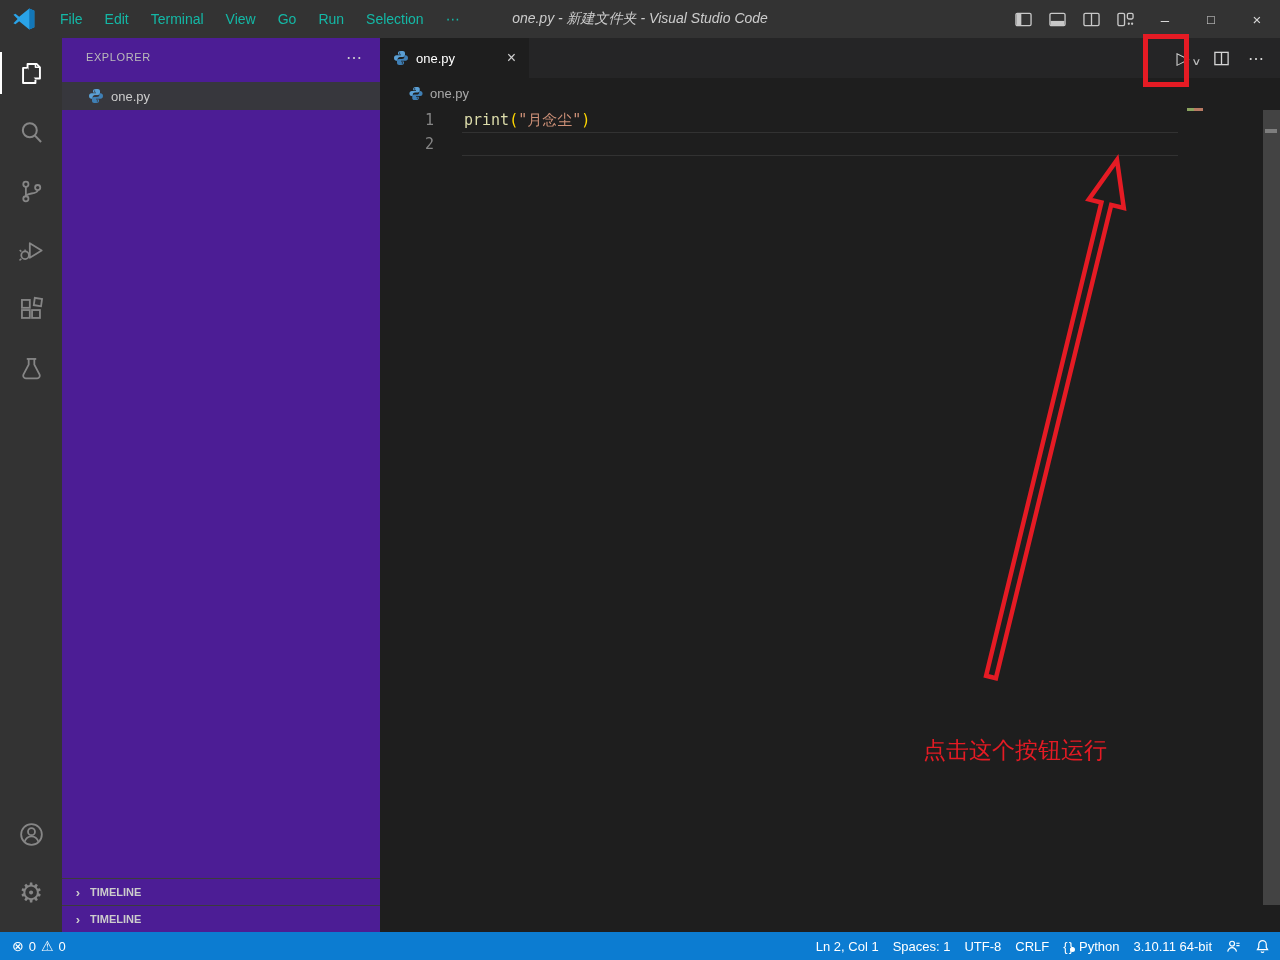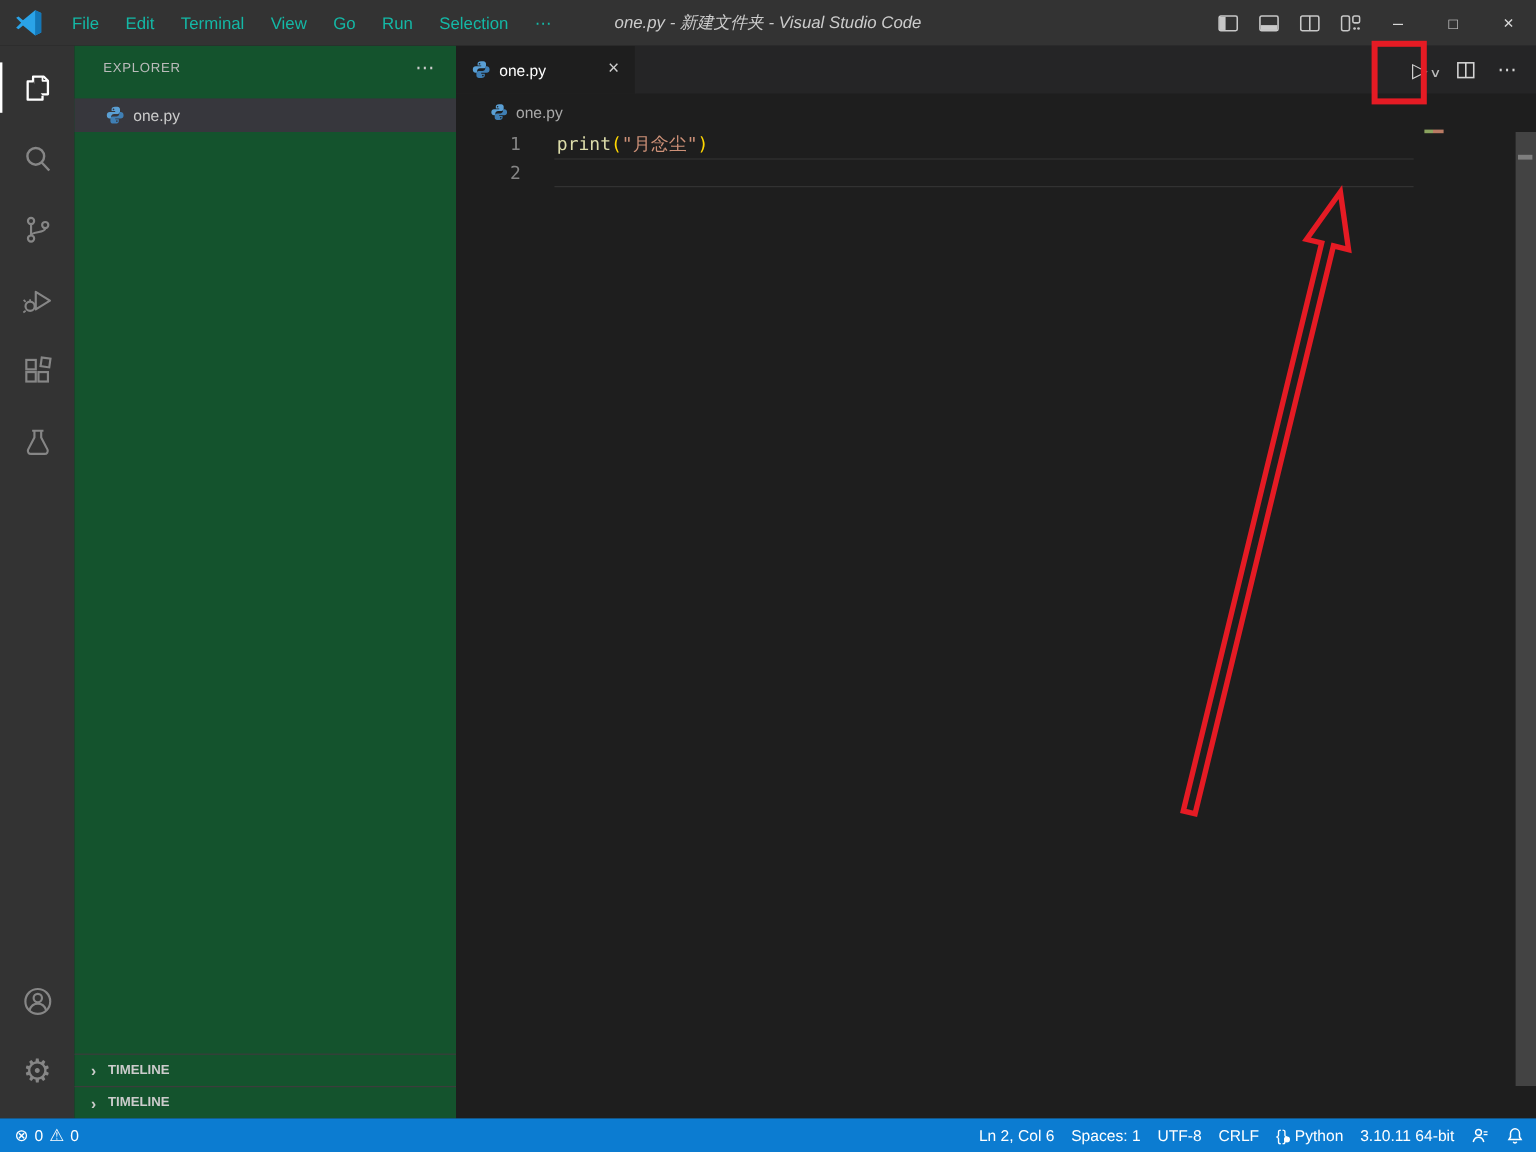--- a/index.html
+++ b/index.html
@@ -24,21 +24,21 @@
   
   .activitybar { width:62px; background:#333333; display:flex; flex-direction:column; align-items:stretch; flex:0 0 62px; }
   .ab-icon { height:50px; margin-bottom:9px; display:flex; align-items:center; justify-content:center; color:#868686; position:relative; }
   .ab-icon svg { width:27px; height:27px; }
   .ab-icon.active { color:#ffffff; }
   .ab-icon.active::before { content:""; position:absolute; left:0; top:4px; bottom:4px; width:2px; background:#ffffff; }
   .ab-spacer { flex:1; }
   .ab-gear { font-size:27px; line-height:1; }
 
   
-  .sidebar { width:318px; background:#14532d; flex:0 0 318px; display:flex; flex-direction:column; color:#cccccc; }
+  .sidebar { width:318px; background:#4c1d95; flex:0 0 318px; display:flex; flex-direction:column; color:#cccccc; }
   .sb-header { height:38px; display:flex; align-items:center; padding:0 14px 0 24px; }
   .sb-title { font-size:11px; letter-spacing:0.6px; color:#bbbbbb; }
   .sb-more { margin-left:auto; font-size:16px; color:#cccccc; padding:0 4px; }
   .tree { flex:0 0 auto; }
   .tree-row { height:28px; display:flex; align-items:center; font-size:13px; cursor:default; }
   .tree-row.folder { padding-left:8px; font-weight:bold; }
   .tree-row.file { padding-left:26px; }
   .tree-row.selected { background:#37373d; }
   .chev { display:inline-block; width:16px; color:#cccccc; font-size:13px; text-align:center; transform:scaleY(1); }
   .chev.down { transform:rotate(90deg); }
@@ -280,21 +280,21 @@
     <div class="st-left">
       <div class="st-item" style="padding-left:0;">
         <span class="st-ico">⊗</span>
         <span>0</span>
         <span class="st-ico">⚠</span>
         <span>0</span>
       </div>
     </div>
     <div class="st-right">
       <div class="st-item">
-          <span>Ln 2, Col 6</span>
+          <span>Ln 2, Col 1</span>
         </div>
       <div class="st-item">
           <span>Spaces: 1</span>
         </div>
       <div class="st-item">
           <span>UTF-8</span>
         </div>
       <div class="st-item">
           <span>CRLF</span>
         </div>
@@ -318,14 +318,15 @@
           <path d="M6.5 13.3 a1.6 1.6 0 0 0 3 0"></path>
         </svg>
       </div>
     </div>
   </div>
 
   <div class="anno-rect"></div>
   <svg class="anno-svg" width="1280" height="960" viewBox="0 0 1280 960">
     <path d="M986.1 675.8 L1101.4 202.5 L1088.8 199.4 L1117 160 L1123.8 208.0 L1111.2 204.9 L995.9 678.2 Z" fill="none" stroke="#e51b24" stroke-width="4.5" stroke-linejoin="miter"></path>
   </svg>
+  <div class="anno-text">点击这个按钮运行</div>
 
 </div>
 
 </body></html>

